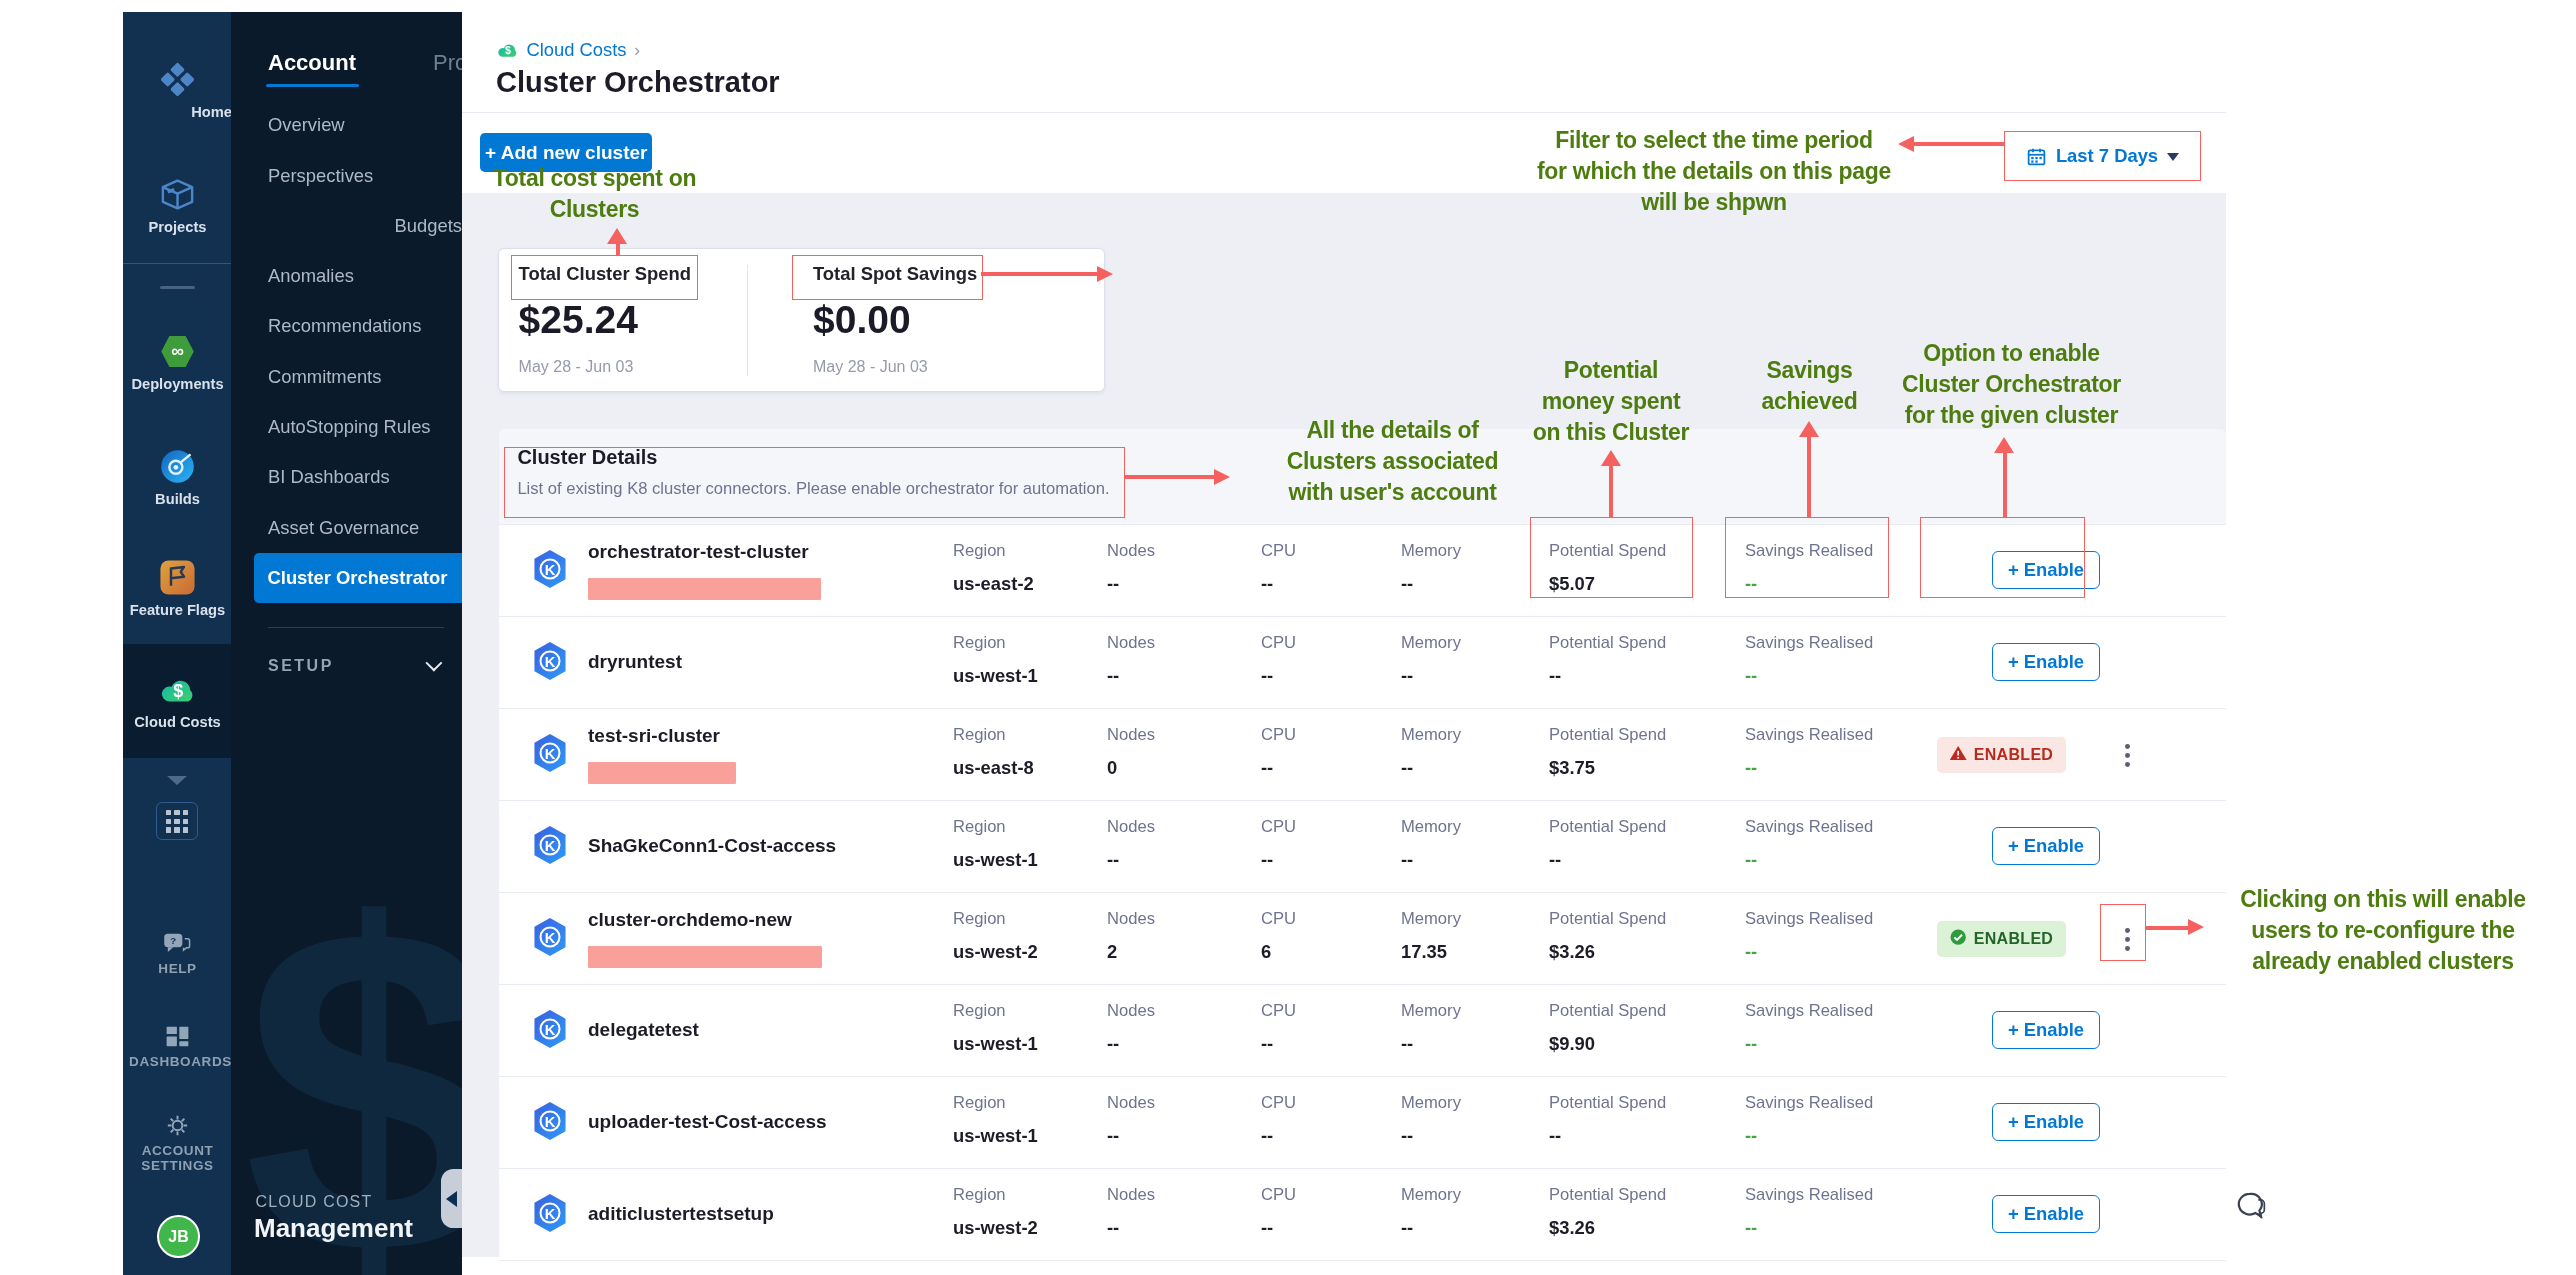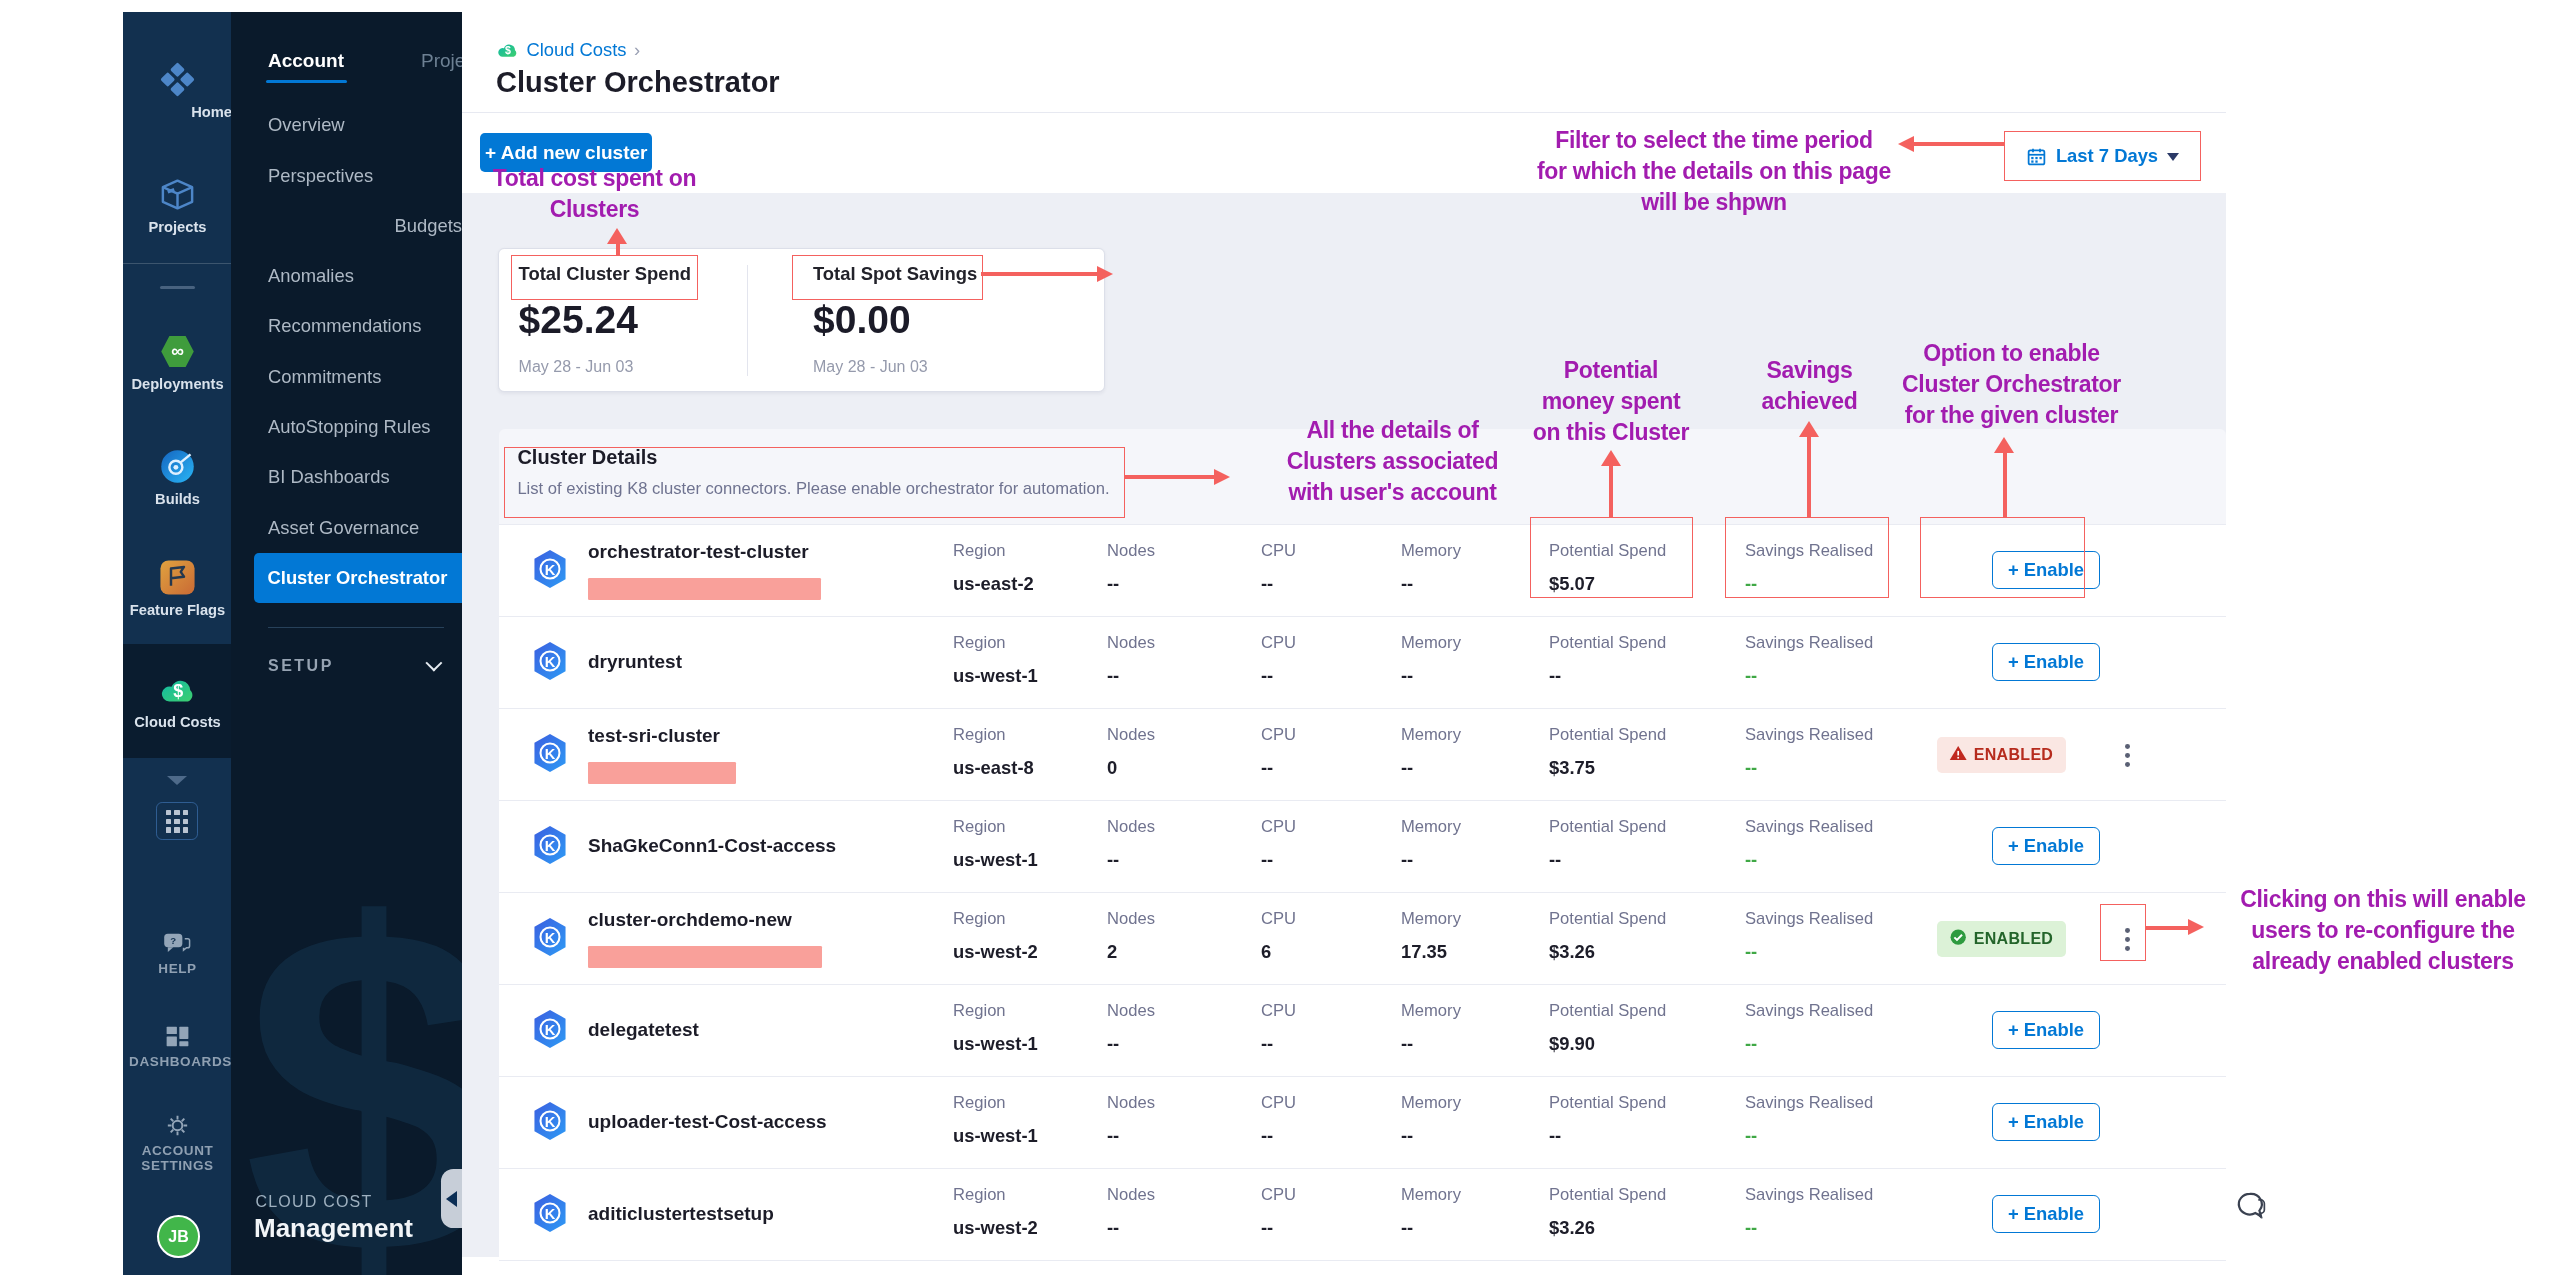--- a/index.html
+++ b/index.html
@@ -18,21 +18,21 @@
   .rail-apps{position:absolute;left:33px;top:790px;width:40px;height:36px;border:1.2px solid #2f5d92;border-radius:6.1px;display:flex;align-items:center;justify-content:center;cursor:pointer;background:#12304f;}
   .dots9{display:grid;grid-template-columns:repeat(3,5.5px);grid-gap:3.1px;}
   .dots9 i{width:5.5px;height:5.5px;background:#b9c4d2;border-radius:0.6px;}
   .rail-bitem{position:absolute;left:0;width:109px;text-align:center;cursor:pointer;}
   .rail-bitem .rail-icon, .rail-bitem .rail-icon svg{width:29px;height:27px;}
   .rail-blabel{display:block;margin-top:3.7px;font-size:13.5px;color:#8fa0b2;letter-spacing:0.6px;font-weight:600;}
   .avatar{position:absolute;left:34px;top:1203px;width:39px;height:39px;border-radius:50%;background:#41b64a;border:2.5px solid #ffffff;color:#fff;font-size:16px;font-weight:700;display:flex;align-items:center;justify-content:center;cursor:pointer;}
   
   .modnav{position:absolute;left:231px;top:12.3px;width:231px;height:1263px;background:#0a1a2b;overflow:hidden;}
   .tabs{position:absolute;left:37px;top:38px;display:flex;gap:77px;}
-  .tab{font-size:19px;color:#6d8093;cursor:pointer;position:relative;padding-bottom:11px;}
+  .tab{font-size:22px;color:#6d8093;cursor:pointer;position:relative;padding-bottom:11px;}
   .tab.active{color:#ffffff;font-weight:700;}
   .tab.active .tab-underline{position:absolute;left:-2.5px;right:-2.5px;bottom:0;height:3.1px;background:#0278d5;border-radius:1.8px;}
   .mn-item{position:absolute;left:37px;right:0;height:50px;line-height:50px;font-size:18.4px;color:#aeb9c5;cursor:pointer;white-space:nowrap;}
   .mn-item.active{left:23px;padding-left:13.5px;background:#0278d5;color:#ffffff;font-weight:700;border-radius:4.9px 0 0 4.9px;}
   .mn-divider{position:absolute;left:37px;right:18.4px;top:615px;height:1.2px;background:#27415a;}
   .mn-setup{position:absolute;left:37px;right:22px;top:638px;height:31px;font-size:16px;letter-spacing:2.5px;color:#96a3b2;font-weight:700;display:flex;justify-content:space-between;align-items:center;cursor:pointer;}
   .mn-chevron{width:9.8px;height:9.8px;border-right:2.5px solid #e6ecf2;border-bottom:2.5px solid #e6ecf2;transform:rotate(45deg);margin-top:-4.9px;}
   .mn-watermark{position:absolute;left:12.3px;top:846px;font-size:466px;font-weight:700;color:rgba(16,44,66,.85);line-height:1;pointer-events:none;}
   .mn-footer-small{position:absolute;left:24.5px;top:1181px;font-size:16px;color:#9eb0bf;letter-spacing:1.2px;}
   .mn-footer-big{position:absolute;left:23px;top:1201px;font-size:26px;color:#f2f5f8;font-weight:700;}
@@ -108,21 +108,21 @@
   .al-4{left:1124px;top:475px;width:90px;height:3.7px;}
   .ah-4{left:1214px;top:469px;border-top:8.6px solid transparent;border-bottom:8.6px solid transparent;border-left:16px solid #f4615e;}
   .ah-5{left:1601px;top:450px;border-left:10.4px solid transparent;border-right:10.4px solid transparent;border-bottom:16px solid #f4615e;}
   .al-5{left:1609px;top:464px;width:3.7px;height:53px;}
   .ah-6{left:1799px;top:421px;border-left:10.4px solid transparent;border-right:10.4px solid transparent;border-bottom:16px solid #f4615e;}
   .al-6{left:1807px;top:435px;width:3.7px;height:82px;}
   .ah-7{left:1994px;top:437px;border-left:10.4px solid transparent;border-right:10.4px solid transparent;border-bottom:16px solid #f4615e;}
   .al-7{left:2003px;top:452px;width:3.7px;height:65px;}
   .al-8{left:2145px;top:926px;width:43px;height:3.7px;}
   .ah-8{left:2188px;top:919px;border-top:8.6px solid transparent;border-bottom:8.6px solid transparent;border-left:16px solid #f4615e;}
-  .ann{position:absolute;color:#a21caf;font-weight:700;text-align:center;font-size:23px;line-height:31px;letter-spacing:-0.3px;}
+  .ann{position:absolute;color:#4d7c0f;font-weight:700;text-align:center;font-size:23px;line-height:31px;letter-spacing:-0.3px;}
   .ann-total{left:423px;top:163px;width:343px;}
   .ann-spot{left:1116px;top:244px;width:307px;}
   .ann-filter{left:1521px;top:125px;width:386px;}
   .ann-details{left:1236px;top:415px;width:313px;}
   .ann-potential{left:1490px;top:355px;width:242px;line-height:31px;}
   .ann-savings{left:1699px;top:355px;width:221px;line-height:31px;}
   .ann-option{left:1846px;top:338px;width:331px;line-height:31px;}
   .ann-reconf{left:2205px;top:884px;width:356px;}
 </style>
 </head>

